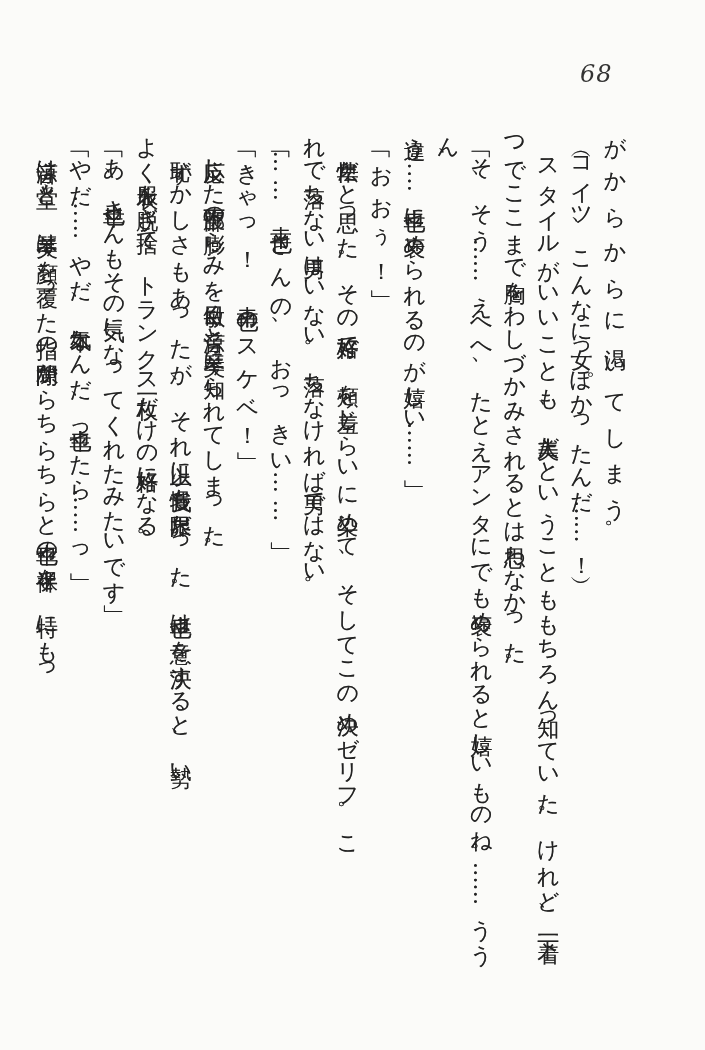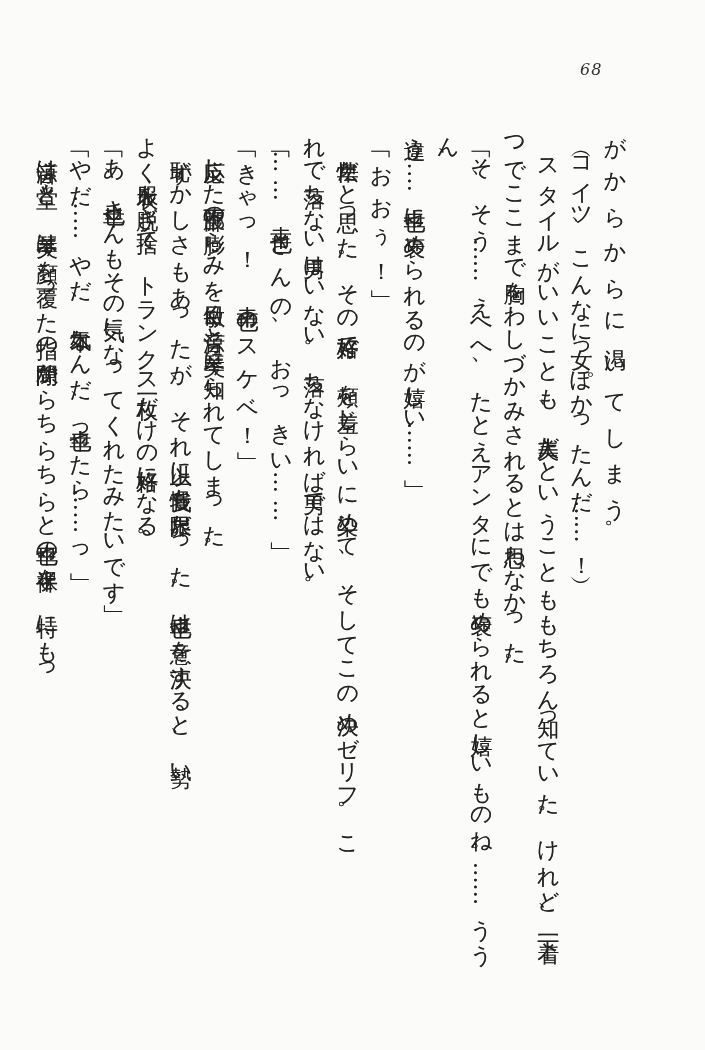--- a/index.html
+++ b/index.html
@@ -21,21 +21,21 @@
   .page {
     position: relative;
     width: 705px;
     height: 1050px;
     background: var(--paper);
   }
   .page-number {
     position: absolute;
     top: 60px;
     left: 580px;
-    font-size: 16px;
+    font-size: 24px;
     font-style: italic;
     letter-spacing: 1px;
     color: var(--pageno-ink);
   }
   .text-area {
     position: absolute;
     top: 122px;
     left: 64px;
     width: 568px;
     height: 847px;

